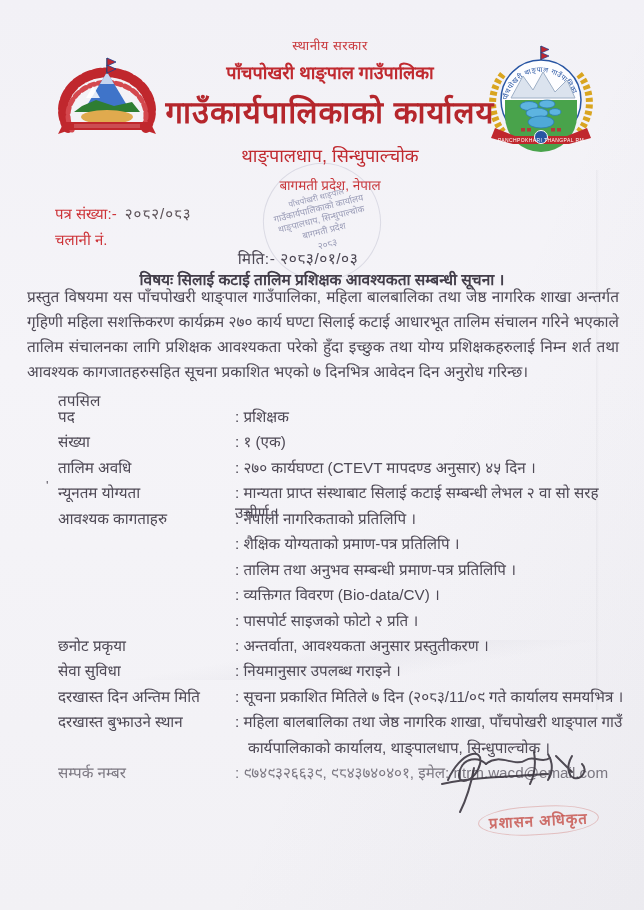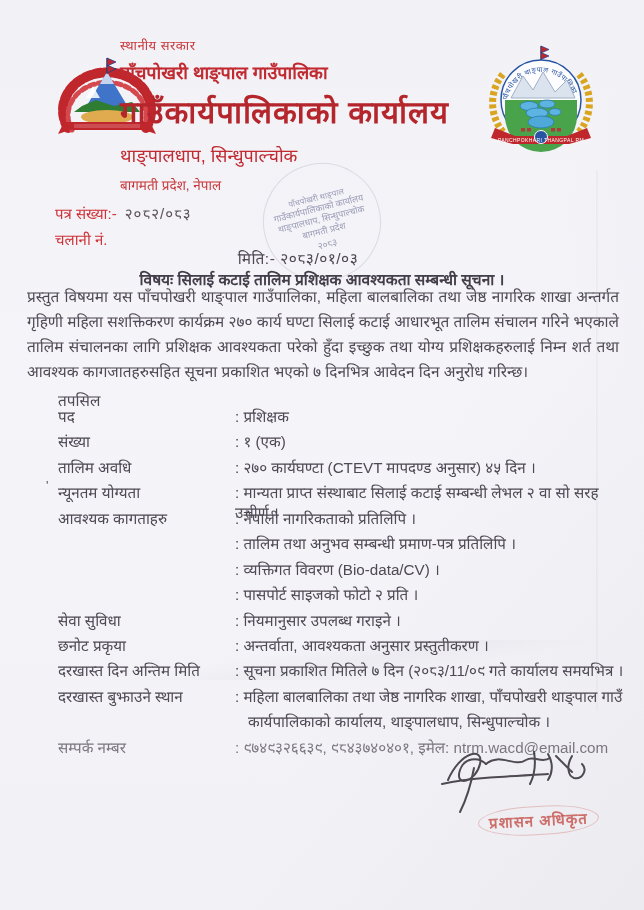--- a/index.html
+++ b/index.html
@@ -13,21 +13,21 @@
     background:
       linear-gradient(115deg, rgba(255,255,255,0) 60%, rgba(120,120,140,.05) 100%),
       linear-gradient(180deg,#f2f1f6 0%,#f5f4f8 40%,#f2f1f5 100%);
     color:#4e4955;
   }
   .crease{position:absolute;pointer-events:none;}
   .crease.c1{left:596px;top:170px;width:3px;height:540px;background:linear-gradient(90deg,rgba(90,90,110,.06),rgba(255,255,255,0));}
   .crease.c2{left:0;top:640px;width:644px;height:40px;background:linear-gradient(170deg,rgba(255,255,255,0) 40%,rgba(120,120,140,.05) 55%,rgba(255,255,255,0) 70%);}
 
   
-  .head-center{position:absolute;left:120px;top:36px;width:420px;z-index:3;}
+  .head-center{position:absolute;left:120px;top:36px;width:420px;text-align:center;z-index:3;}
   .govt-label{font-size:13px;color:#c8383c;letter-spacing:.5px;}
   .muni-line{font-size:18px;font-weight:bold;color:#c02a30;margin-top:6px;}
   .office-line{font-size:31px;font-weight:bold;color:#b5262c;margin-top:6px;letter-spacing:1px;}
   .addr-line{font-size:18px;color:#c02a30;margin-top:11px;}
   .prov-line{font-size:13.5px;color:#c8383c;margin-top:9px;}
 
   .emblem-left{position:absolute;left:48px;top:50px;width:118px;height:100px;z-index:2;}
   .emblem-right{position:absolute;left:485px;top:40px;width:112px;height:118px;z-index:2;}
 
   
@@ -185,37 +185,41 @@
         <span class="premark">'</span>
         <span class="dlabel">न्यूनतम योग्यता</span>
         <span class="dvalue">: मान्यता प्राप्त संस्थाबाट सिलाई कटाई सम्बन्धी लेभल २ वा सो सरह उत्तीर्ण ।</span>
       </div>
       <div class="drow">
         <span class="dlabel">आवश्यक कागताहरु</span>
         <span class="dvalue">: नेपाली नागरिकताको प्रतिलिपि ।</span>
       </div>
       <div class="drow">
         <span class="dlabel"></span>
+        <span class="dvalue">: शैक्षिक योग्यताको प्रमाण-पत्र प्रतिलिपि ।</span>
+      </div>
+      <div class="drow">
+        <span class="dlabel"></span>
         <span class="dvalue">: तालिम तथा अनुभव सम्बन्धी प्रमाण-पत्र प्रतिलिपि ।</span>
       </div>
       <div class="drow">
         <span class="dlabel"></span>
         <span class="dvalue">: व्यक्तिगत विवरण (Bio-data/CV) ।</span>
       </div>
       <div class="drow">
         <span class="dlabel"></span>
         <span class="dvalue">: पासपोर्ट साइजको फोटो २ प्रति ।</span>
+      </div>
+      <div class="drow">
+        <span class="dlabel">छनोट प्रकृया</span>
+        <span class="dvalue">: अन्तर्वाता, आवश्यकता अनुसार प्रस्तुतीकरण ।</span>
       </div>
       <div class="drow">
         <span class="dlabel">सेवा सुविधा</span>
         <span class="dvalue">: नियमानुसार उपलब्ध गराइने ।</span>
-      </div>
-      <div class="drow">
-        <span class="dlabel">छनोट प्रकृया</span>
-        <span class="dvalue">: अन्तर्वाता, आवश्यकता अनुसार प्रस्तुतीकरण ।</span>
       </div>
       <div class="drow">
         <span class="dlabel">दरखास्त दिन अन्तिम मिति</span>
         <span class="dvalue">: सूचना प्रकाशित मितिले ७ दिन (२०८३/11/०९ गते कार्यालय समयभित्र ।</span>
       </div>
       <div class="drow">
         <span class="dlabel">दरखास्त बुझाउने स्थान</span>
         <span class="dvalue">: महिला बालबालिका तथा जेष्ठ नागरिक शाखा, पाँचपोखरी थाङ्पाल गाउँ</span>
       </div>
       <div class="drow">

